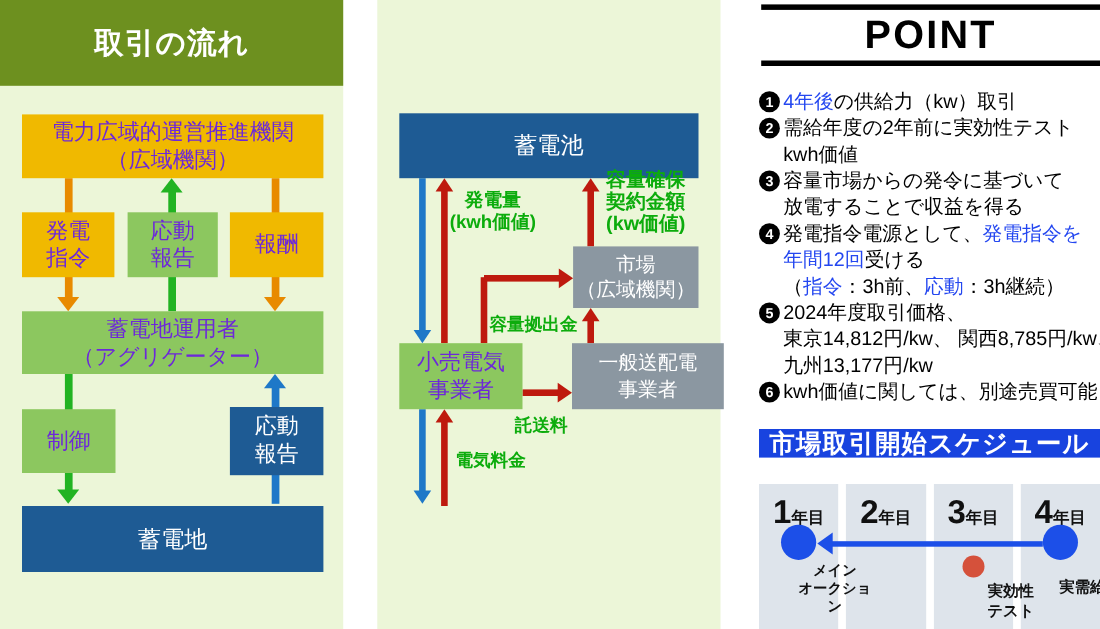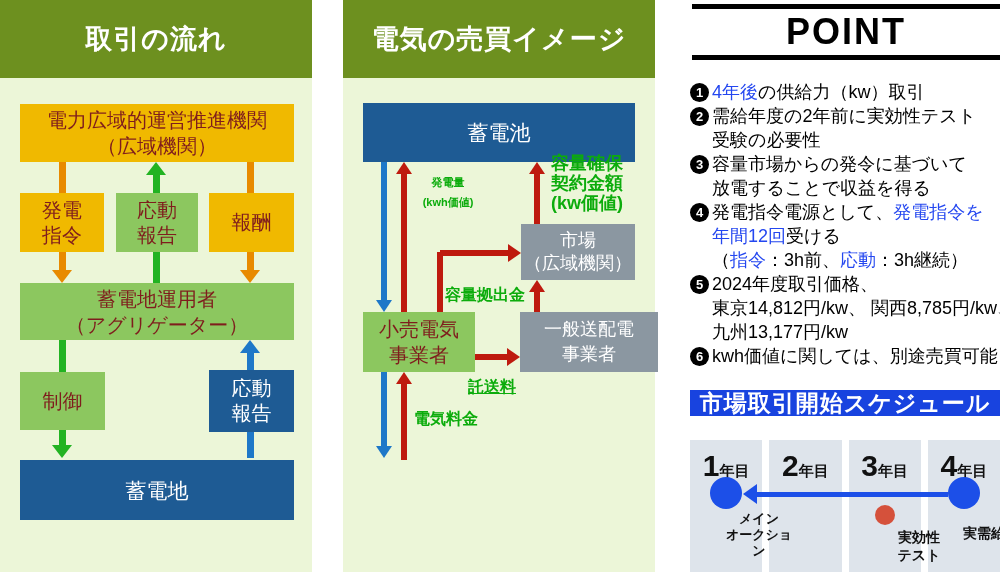--- a/index.html
+++ b/index.html
@@ -4,21 +4,21 @@
 <style>
   html,body{margin:0;padding:0;}
   .canvas{position:relative;width:1000px;height:572px;background:#fff;overflow:hidden;
           font-family:"Liberation Sans","DejaVu Sans",sans-serif;}
   .panel{position:absolute;top:0;height:572px;width:312px;background:var(--panel_bg);}
   .panel-header{position:absolute;left:0;top:0;width:100%;height:78px;background:var(--olive);
 exp          color:#fff;display:flex;align-items:center;justify-content:center;
           font-size:27px;font-weight:bold;letter-spacing:1px;}
   .panel-header{color:#fff;}
   .box{position:absolute;display:flex;align-items:center;justify-content:center;text-align:center;
-       z-index:2;font-size:20px;line-height:25px;color:#7f1d1d;}
+       z-index:2;font-size:20px;line-height:25px;color:#6d28d9;}
   .box.big{font-size:20px;line-height:26px;}
   .bg-orange{background:var(--orange_box);}
   .bg-green{background:var(--green_box);}
   .bg-darkblue{background:var(--dark_blue);color:#fff;}
   .bg-gray{background:var(--gray_box);color:#fff;}
   .bg-darkred{background:var(--dark_red);color:#fff;}
   
   .arr{position:absolute;z-index:1;}
   .c-orange{--ac:var(--orange_arrow);} .c-green{--ac:var(--green_arrow);}
   .c-blue{--ac:var(--blue_arrow);} .c-red{--ac:var(--red_arrow);}
@@ -102,21 +102,20 @@
     <div class="box bg-orange" style="left:20px;top:193px;width:84px;height:59px;">発電<br>指令</div>
     <div class="box bg-green" style="left:116px;top:193px;width:82px;height:59px;">応動<br>報告</div>
     <div class="box big bg-green" style="left:20px;top:283px;width:274px;height:57px;">蓄電地運用者<br>（アグリゲーター）</div>
     <div class="box bg-orange" style="left:209px;top:193px;width:85px;height:59px;">報酬</div>
     <div class="box bg-green" style="left:20px;top:372px;width:85px;height:58px;">制御</div>
     <div class="box bg-darkblue" style="left:209px;top:370px;width:85px;height:62px;">応動<br>報告</div>
     <div class="box bg-darkblue" style="left:20px;top:460px;width:274px;height:60px;font-size:21px;">蓄電地</div>
   </div>
 
   <div class="panel" style="left:343px;">
-    <div class="panel-header">電気の売買イメージ</div>
 
     <div class="arr arr-v thin head-down c-blue" style="left:31px;top:162px;height:150px;">
       <div class="shaft"></div>
         <div class="head"></div>
     </div>
     <div class="arr arr-v thin head-up c-red" style="left:51px;top:162px;height:150px;">
       <div class="shaft"></div>
         <div class="head"></div>
     </div>
     <div class="arr arr-v thin head-up c-red" style="left:184px;top:162px;height:62px;">
@@ -138,41 +137,41 @@
     </div>
     <div class="arr arr-v thin head-down c-blue" style="left:31px;top:372px;height:86px;">
       <div class="shaft"></div>
         <div class="head"></div>
     </div>
     <div class="arr arr-v thin head-up c-red" style="left:51px;top:372px;height:88px;">
       <div class="shaft"></div>
         <div class="head"></div>
     </div>
 
-    <div class="glabel" style="left:45px;top:172px;width:120px;font-size:11px;line-height:20px;">発電量<br>(kwh価値)</div>
+    <div class="glabel" style="left:45px;top:172px;width:120px;font-size:17px;line-height:20px;">発電量<br>(kwh価値)</div>
     <div class="glabel" style="left:196px;top:153px;width:96px;font-size:18px;line-height:20px;">容量確保<br>契約金額<br>(kw価値)</div>
     <div class="glabel" style="left:100px;top:285px;width:84px;font-size:16px;">容量拠出金</div>
-    <div class="glabel" style="left:122px;top:377px;width:54px;font-size:16px;text-decoration:underline;">託送料</div>
+    <div class="glabel" style="left:122px;top:377px;width:54px;font-size:16px;">託送料</div>
     <div class="glabel" style="left:68px;top:409px;width:70px;font-size:16px;">電気料金</div>
 
     <div class="box bg-darkblue" style="left:20px;top:103px;width:272px;height:59px;font-size:21px;">蓄電池</div>
     <div class="box bg-gray" style="left:178px;top:224px;width:114px;height:56px;font-size:18px;line-height:23px;">市場<br>（広域機関）</div>
     <div class="box bg-green" style="left:20px;top:312px;width:112px;height:60px;font-size:20px;line-height:26px;">小売電気<br>事業者</div>
     <div class="box bg-gray" style="left:177px;top:312px;width:138px;height:60px;font-size:18px;line-height:25px;">一般送配電<br>事業者</div>
   </div>
 
   <div class="right">
     <div class="hbar" style="left:32px;right:0;top:4px;"></div>
     <div class="point-title" style="left:32px;right:0;top:11px;">POINT</div>
     <div class="hbar" style="left:32px;right:0;top:55px;"></div>
 
     <div class="point-list" style="left:30px;top:80px;width:316px;">
         <div class="point-line"><span class="pnum">1</span><span class="blue">4年後</span><span>の供給力（kw）取引</span></div>
         <div class="point-line"><span class="pnum">2</span><span>需給年度の2年前に実効性テスト</span></div>
-        <div class="point-line cont"><span>受験の必要性</span></div>
+        <div class="point-line cont"><span>kwh価値</span></div>
         <div class="point-line"><span class="pnum">3</span><span>容量市場からの発令に基づいて</span></div>
         <div class="point-line cont"><span>放電することで収益を得る</span></div>
         <div class="point-line"><span class="pnum">4</span><span>発電指令電源として、</span><span class="blue">発電指令を</span></div>
         <div class="point-line cont"><span class="blue">年間12回</span><span>受ける</span></div>
         <div class="point-line cont"><span>（</span><span class="blue">指令</span><span>：3h前、</span><span class="blue">応動</span><span>：3h継続）</span></div>
         <div class="point-line"><span class="pnum">5</span><span>2024年度取引価格、</span></div>
         <div class="point-line cont"><span>東京14,812円/kw、 関西8,785円/kw、</span></div>
         <div class="point-line cont"><span>九州13,177円/kw</span></div>
         <div class="point-line"><span class="pnum">6</span><span>kwh価値に関しては、別途売買可能</span></div>
       </div>

